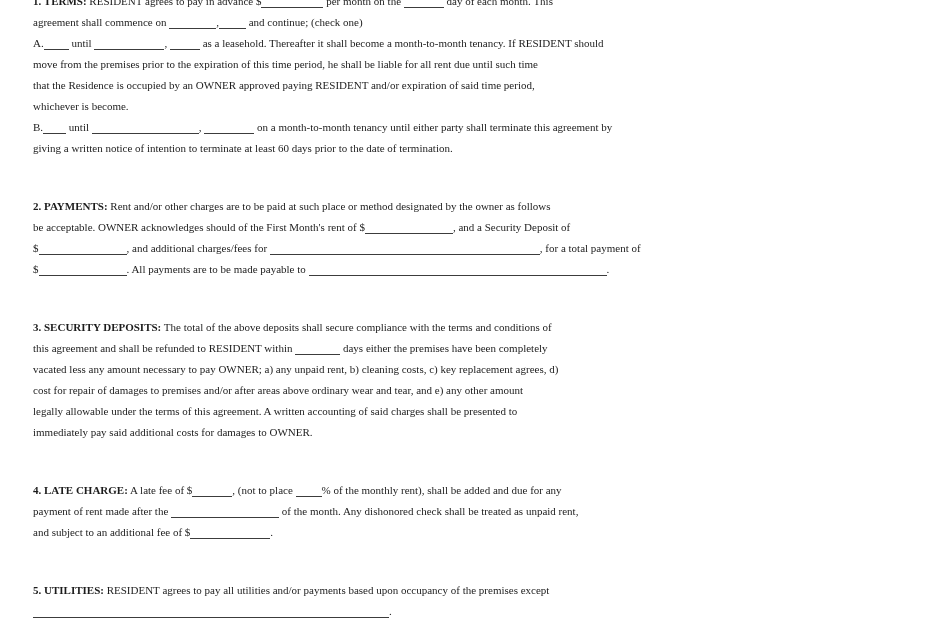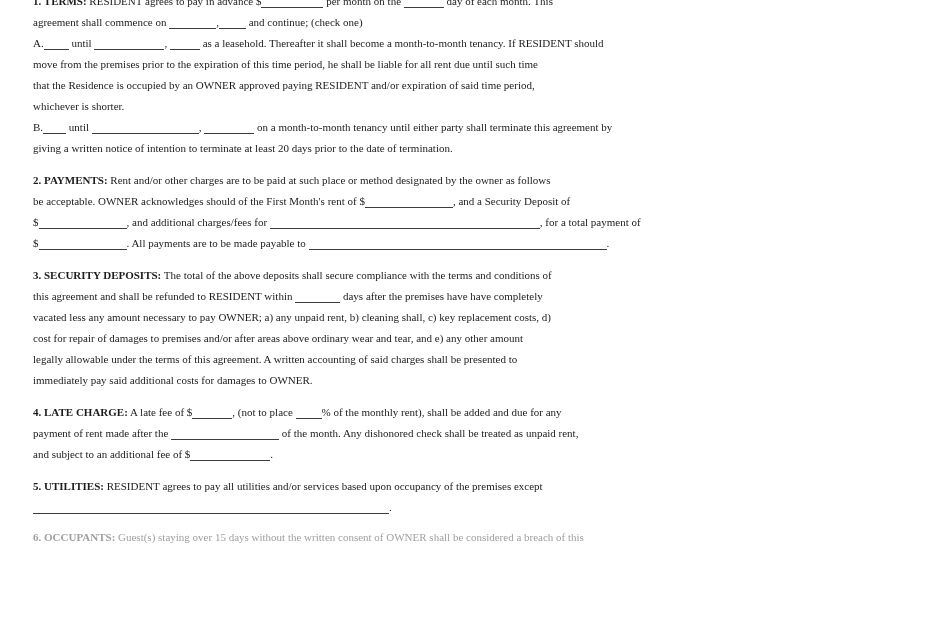--- a/index.html
+++ b/index.html
@@ -18,54 +18,54 @@
     color: var(--ink, #1c1c1c);
   }
   .content {
     margin: -9px 20px 0 33px; 
   }
   .line {
     height: 21px;
     line-height: 21px;
     white-space: nowrap;
   }
-  .gap-before { margin-top: 11px; }       
+  .gap-before { margin-top: 37px; }       
   .half-gap-before { margin-top: 9px; }   
   .bold { font-weight: bold; }
   .blank {
     display: inline-block;
     height: 3px;
     border-bottom: 1.6px solid var(--rule, #3c3c3c);
     vertical-align: -3px;
   }
   .faint { color: var(--faint, #a0a0a0); }
 </style>
 </head>
 <body>
 
 <div class="page">
   <div class="content">
       <div class="line"><span class="bold">1. TERMS:</span><span class="plain"> RESIDENT agrees to pay in advance $</span><span class="blank" style="width: 62px;"></span><span class="plain"> per month on the </span><span class="blank" style="width: 40px;"></span><span class="plain"> day of each month. This</span></div>
       <div class="line"><span class="plain">agreement shall commence on </span><span class="blank" style="width: 47px;"></span><span class="plain">,</span><span class="blank" style="width: 27px;"></span><span class="plain"> and continue; (check one)</span></div>
       <div class="line"><span class="plain">A.</span><span class="blank" style="width: 25px;"></span><span class="plain"> until </span><span class="blank" style="width: 70px;"></span><span class="plain">, </span><span class="blank" style="width: 30px;"></span><span class="plain"> as a leasehold. Thereafter it shall become a month-to-month tenancy. If RESIDENT should</span></div>
       <div class="line"><span class="plain">move from the premises prior to the expiration of this time period, he shall be liable for all rent due until such time</span></div>
       <div class="line"><span class="plain">that the Residence is occupied by an OWNER approved paying RESIDENT and/or expiration of said time period,</span></div>
-      <div class="line"><span class="plain">whichever is shorter.</span></div>
+      <div class="line"><span class="plain">whichever is become.</span></div>
       <div class="line"><span class="plain">B.</span><span class="blank" style="width: 23px;"></span><span class="plain"> until </span><span class="blank" style="width: 107px;"></span><span class="plain">, </span><span class="blank" style="width: 50px;"></span><span class="plain"> on a month-to-month tenancy until either party shall terminate this agreement by</span></div>
-      <div class="line"><span class="plain">giving a written notice of intention to terminate at least 20 days prior to the date of termination.</span></div>
+      <div class="line"><span class="plain">giving a written notice of intention to terminate at least 60 days prior to the date of termination.</span></div>
       <div class="line gap-before"><span class="bold">2. PAYMENTS:</span><span class="plain"> Rent and/or other charges are to be paid at such place or method designated by the owner as follows</span></div>
       <div class="line"><span class="plain">be acceptable. OWNER acknowledges should of the First Month's rent of $</span><span class="blank" style="width: 88px;"></span><span class="plain">, and a Security Deposit of</span></div>
       <div class="line"><span class="plain">$</span><span class="blank" style="width: 88px;"></span><span class="plain">, and additional charges/fees for </span><span class="blank" style="width: 270px;"></span><span class="plain">, for a total payment of</span></div>
       <div class="line"><span class="plain">$</span><span class="blank" style="width: 88px;"></span><span class="plain">. All payments are to be made payable to </span><span class="blank" style="width: 298px;"></span><span class="plain">.</span></div>
       <div class="line gap-before"><span class="bold">3. SECURITY DEPOSITS:</span><span class="plain"> The total of the above deposits shall secure compliance with the terms and conditions of</span></div>
-      <div class="line"><span class="plain">this agreement and shall be refunded to RESIDENT within </span><span class="blank" style="width: 45px;"></span><span class="plain"> days after the premises have have completely</span></div>
-      <div class="line"><span class="plain">vacated less any amount necessary to pay OWNER; a) any unpaid rent, b) cleaning shall, c) key replacement costs, d)</span></div>
+      <div class="line"><span class="plain">this agreement and shall be refunded to RESIDENT within </span><span class="blank" style="width: 45px;"></span><span class="plain"> days either the premises have been completely</span></div>
+      <div class="line"><span class="plain">vacated less any amount necessary to pay OWNER; a) any unpaid rent, b) cleaning costs, c) key replacement agrees, d)</span></div>
       <div class="line"><span class="plain">cost for repair of damages to premises and/or after areas above ordinary wear and tear, and e) any other amount</span></div>
       <div class="line"><span class="plain">legally allowable under the terms of this agreement. A written accounting of said charges shall be presented to</span></div>
       <div class="line"><span class="plain">immediately pay said additional costs for damages to OWNER.</span></div>
       <div class="line gap-before"><span class="bold">4. LATE CHARGE:</span><span class="plain"> A late fee of $</span><span class="blank" style="width: 40px;"></span><span class="plain">, (not to place </span><span class="blank" style="width: 26px;"></span><span class="plain">% of the monthly rent), shall be added and due for any</span></div>
       <div class="line"><span class="plain">payment of rent made after the </span><span class="blank" style="width: 108px;"></span><span class="plain"> of the month. Any dishonored check shall be treated as unpaid rent,</span></div>
       <div class="line"><span class="plain">and subject to an additional fee of $</span><span class="blank" style="width: 80px;"></span><span class="plain">.</span></div>
-      <div class="line gap-before"><span class="bold">5. UTILITIES:</span><span class="plain"> RESIDENT agrees to pay all utilities and/or services based upon occupancy of the premises except</span></div>
+      <div class="line gap-before"><span class="bold">5. UTILITIES:</span><span class="plain"> RESIDENT agrees to pay all utilities and/or payments based upon occupancy of the premises except</span></div>
       <div class="line"><span class="blank" style="width: 356px;"></span><span class="plain">.</span></div>
       <div class="line half-gap-before faint"><span class="bold">6. OCCUPANTS:</span><span class="plain"> Guest(s) staying over 15 days without the written consent of OWNER shall be considered a breach of this</span></div>
     </div>
 </div>
 
 </body></html>

